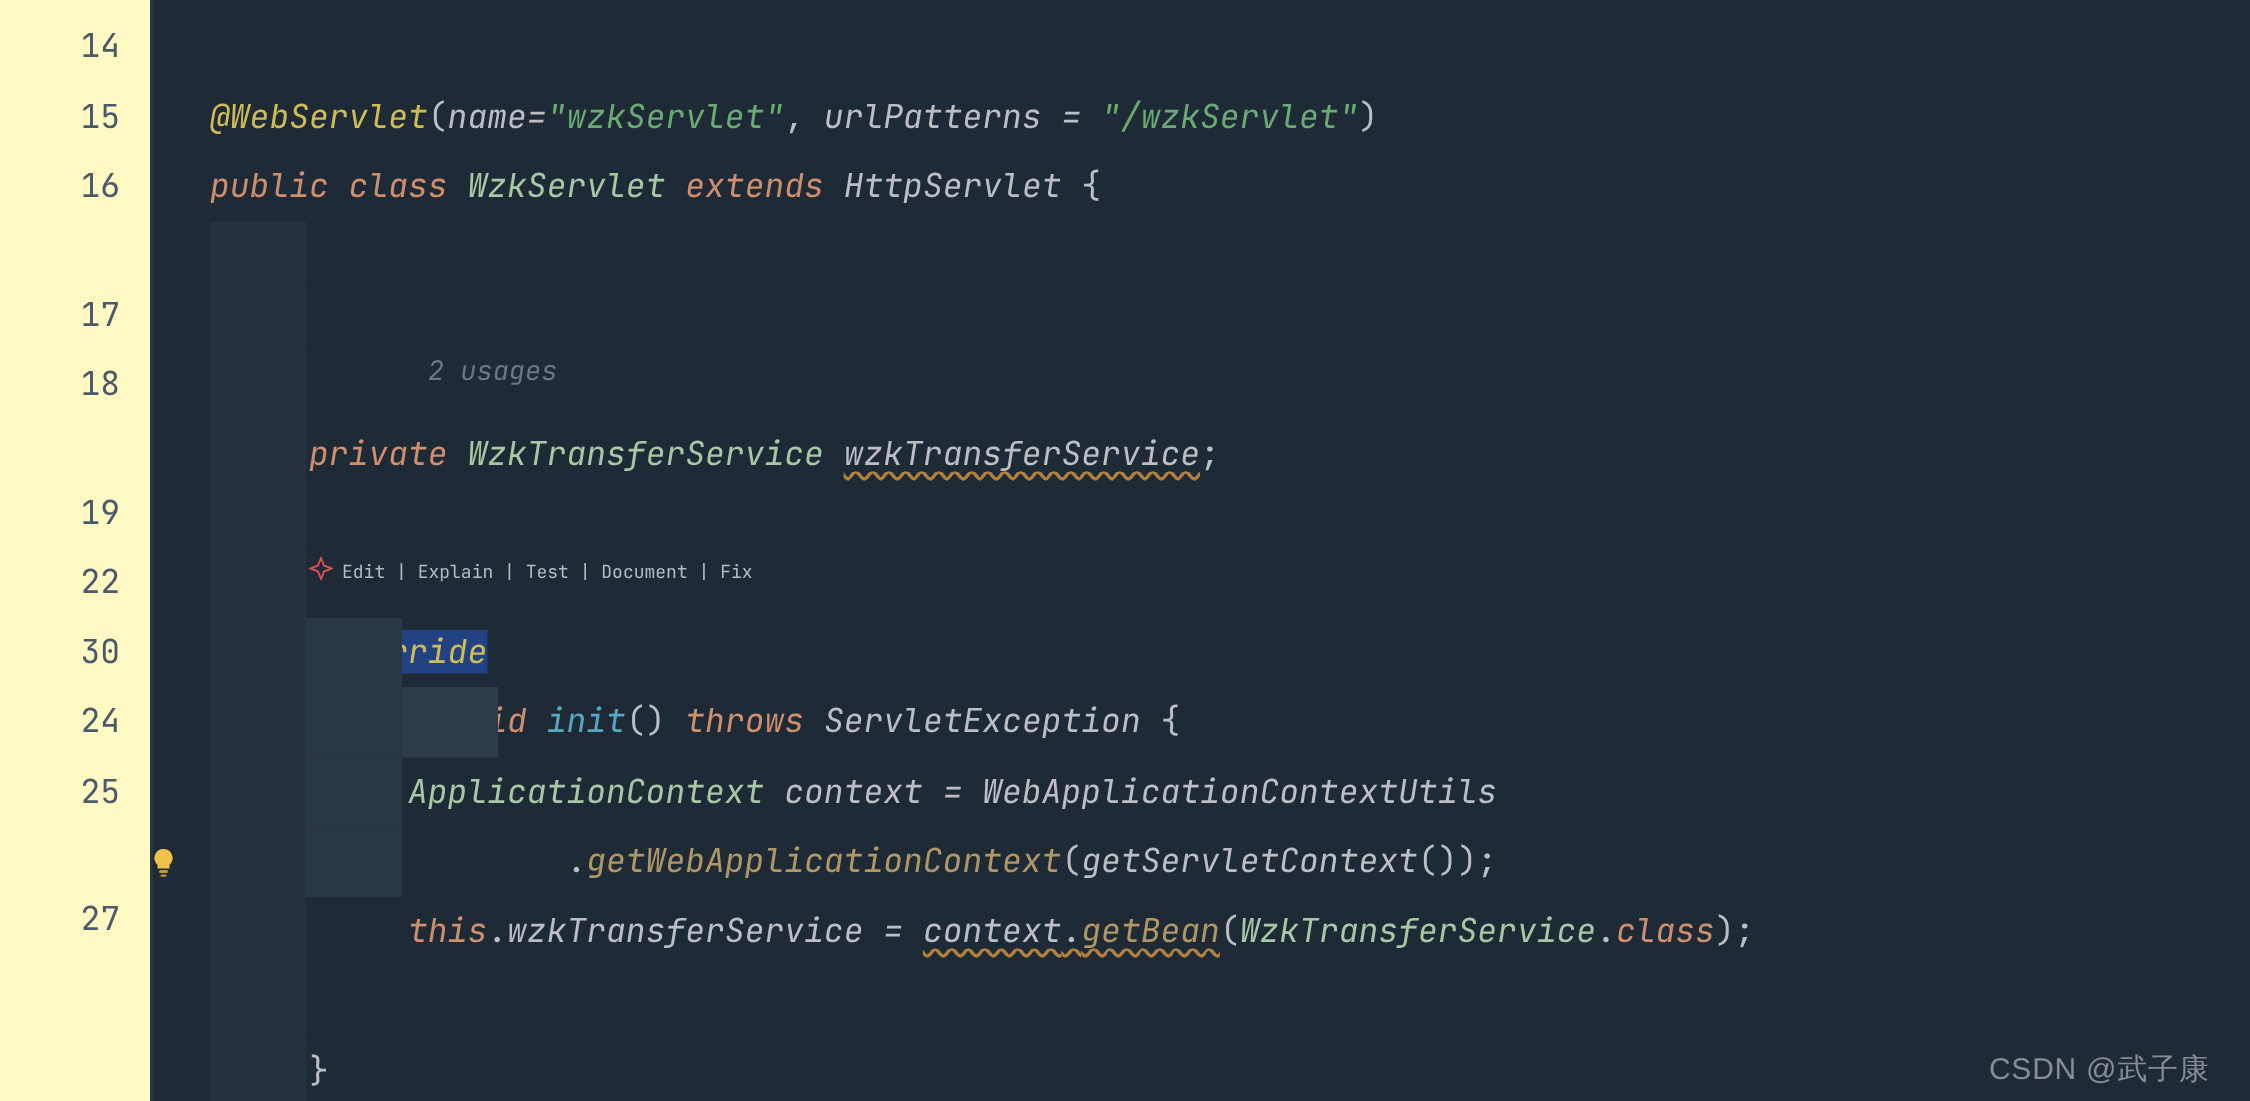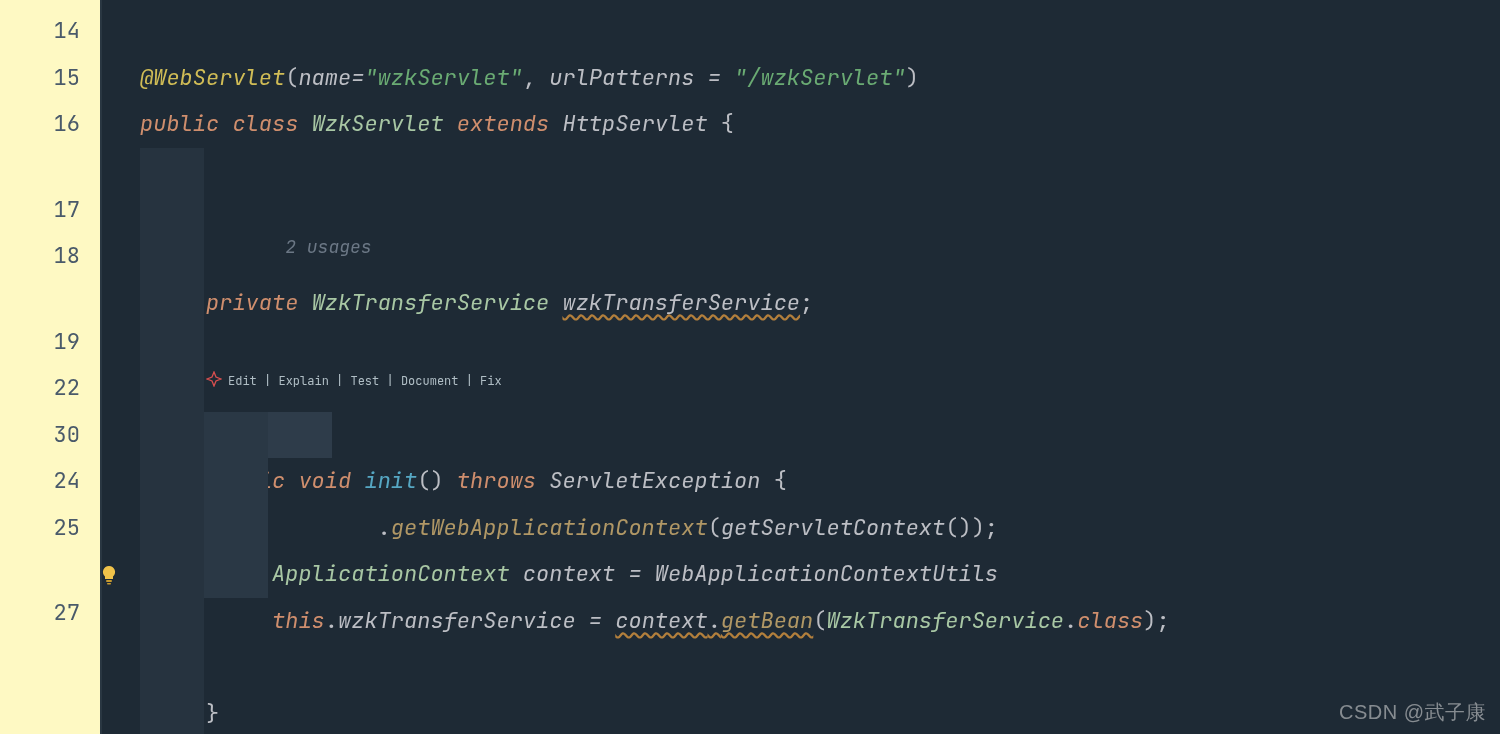--- a/index.html
+++ b/index.html
@@ -99,21 +99,21 @@
     text-decoration: wavy underline #b27f3c;
     text-underline-offset: 4px;
   }
   .sel {
     background: #214283;
   }
   .override-icon svg { width: 26px; height: 20px; }
   .bulb-icon svg { width: 22px; height: 22px; }
   .watermark {
     position: absolute;
-    right: 14px;
+    right: 27px;
     bottom: 8px;
     color: rgba(220,220,220,0.55);
     font-style: normal;
     font-family: sans-serif;
     font-size: 20px;
     letter-spacing: 0.5px;
     margin-top: 23px;
   }
   .sep { font-style: normal; }
 </style>
@@ -175,29 +175,29 @@
 
     <div class="code-line">
       <span class="indent-guide"></span>
 <span style="font-style:normal">     </span><span class="tok-ann sel">@Override</span></div>
 
     <div class="code-line">
       <span class="indent-guide"></span>
 <span style="font-style:normal">     </span><span class="tok-kw">public</span> <span class="tok-kw">void</span> <span class="tok-meth">init</span><span class="tok-punc">()</span> <span class="tok-kw">throws</span> <span class="tok-id">ServletException</span> <span class="tok-punc">{</span></div>
 
     <div class="code-line">
+      <span class="indent-guide"></span><span class="indent-guide lvl2"></span>
+<span style="font-style:normal">          </span><span class="tok-cls">ApplicationContext</span> <span class="tok-id">context</span> <span class="tok-op">=</span> <span class="tok-id">WebApplicationContextUtils</span></div>
+
+    <div class="code-line">
       <span class="indent-guide"></span><span class="indent-guide lvl2"></span><span class="indent-guide lvl3"></span>
 <span style="font-style:normal">                  </span><span class="tok-punc">.</span><span class="tok-meth-call" style="font-style:italic">getWebApplicationContext</span><span class="tok-punc">(</span><span class="tok-id">getServletContext</span><span class="tok-punc">());</span></div>
 
     <div class="code-line">
       <span class="indent-guide"></span><span class="indent-guide lvl2"></span>
-<span style="font-style:normal">          </span><span class="tok-cls">ApplicationContext</span> <span class="tok-id">context</span> <span class="tok-op">=</span> <span class="tok-id">WebApplicationContextUtils</span></div>
-
-    <div class="code-line">
-      <span class="indent-guide"></span><span class="indent-guide lvl2"></span>
 <span style="font-style:normal">          </span><span class="tok-kw">this</span><span class="tok-punc">.</span><span class="tok-id">wzkTransferService</span> <span class="tok-op">=</span> <span class="tok-id wavy">context</span><span class="tok-punc wavy">.</span><span class="tok-meth-call wavy">getBean</span><span class="tok-punc">(</span><span class="tok-cls">WzkTransferService</span><span class="tok-punc">.</span><span class="tok-kw" style="font-style:italic">class</span><span class="tok-punc">);</span></div>
 
     <div class="code-line"><span class="indent-guide"></span><span class="indent-guide lvl2"></span></div>
 
     <div class="code-line">
       <span class="indent-guide"></span>
 <span style="font-style:normal">     </span><span class="tok-punc">}</span></div>
 
     <div class="code-line"><span class="indent-guide"></span></div>
 

